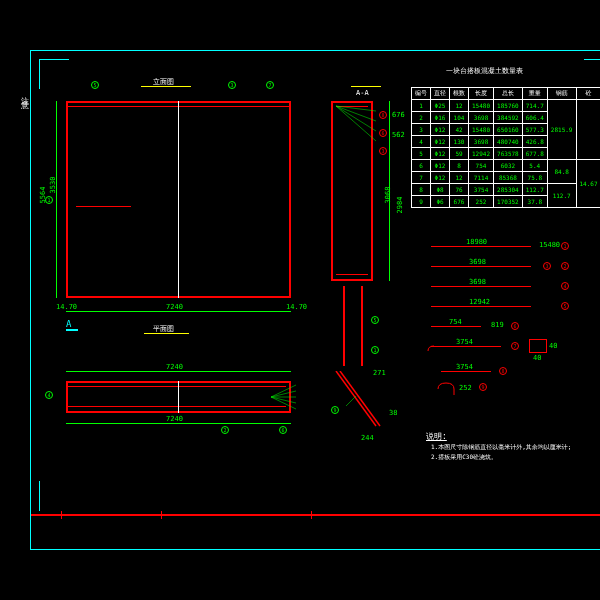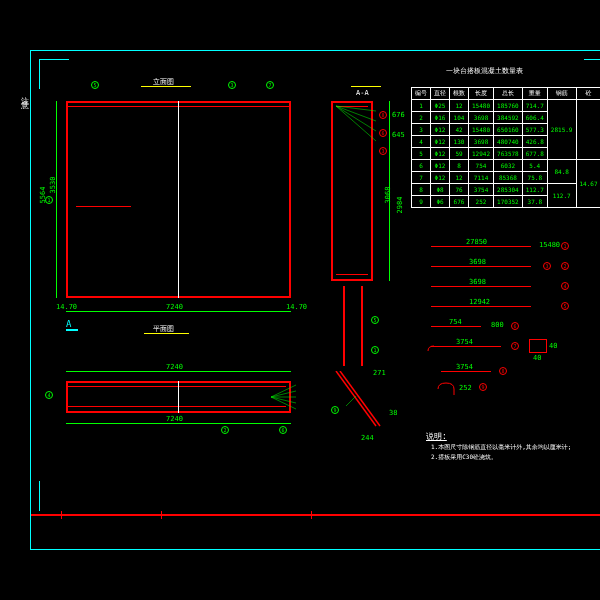--- a/index.html
+++ b/index.html
@@ -104,21 +104,21 @@
 
   <svg style="left:305px;top:52px;width:45px;height:45px">
     <line x1="0" y1="3" x2="40" y2="8" stroke="#0f0" stroke-width="0.5"></line>
     <line x1="0" y1="3" x2="40" y2="18" stroke="#0f0" stroke-width="0.5"></line>
     <line x1="0" y1="3" x2="40" y2="28" stroke="#0f0" stroke-width="0.5"></line>
     <line x1="0" y1="3" x2="40" y2="38" stroke="#0f0" stroke-width="0.5"></line>
   </svg>
 
   <div class="g-line" style="left:358px;top:50px;width:1px;height:180px"></div>
   <div class="txt txt-g" style="left:361px;top:60px">676</div>
-  <div class="txt txt-g" style="left:361px;top:80px">645</div>
+  <div class="txt txt-g" style="left:361px;top:80px">562</div>
   <div class="txt txt-g" style="left:349px;top:140px;transform:rotate(-90deg)">3068</div>
   <div class="txt txt-g" style="left:361px;top:150px;transform:rotate(-90deg)">2984</div>
 
   <div class="circ circ-r" style="left:348px;top:60px">8</div>
   <div class="circ circ-r" style="left:348px;top:78px">6</div>
   <div class="circ circ-r" style="left:348px;top:96px">3</div>
 
   <div class="r-line" style="left:312px;top:235px;width:2px;height:80px"></div>
   <div class="r-line" style="left:330px;top:235px;width:2px;height:80px"></div>
   <div class="circ" style="left:340px;top:265px">5</div>
@@ -221,40 +221,40 @@
           <td>Φ6</td>
           <td>676</td>
           <td>252</td>
           <td>170352</td>
           <td>37.8</td>
         </tr>
   </tbody>
     </table>
 
   <div class="r-line" style="left:400px;top:195px;width:100px;height:1px"></div>
-  <div class="txt txt-g" style="left:435px;top:187px">27850</div>
+  <div class="txt txt-g" style="left:435px;top:187px">18980</div>
   <div class="txt txt-g" style="left:508px;top:190px">15480</div>
   <div class="circ circ-r" style="left:530px;top:191px">1</div>
 
   <div class="r-line" style="left:400px;top:215px;width:100px;height:1px"></div>
   <div class="txt txt-g" style="left:438px;top:207px">3698</div>
   <div class="circ circ-r" style="left:530px;top:211px">2</div>
   <div class="circ circ-r" style="left:512px;top:211px">3</div>
 
   <div class="r-line" style="left:400px;top:235px;width:100px;height:1px"></div>
   <div class="txt txt-g" style="left:438px;top:227px">3698</div>
   <div class="circ circ-r" style="left:530px;top:231px">4</div>
 
   <div class="r-line" style="left:400px;top:255px;width:100px;height:1px"></div>
   <div class="txt txt-g" style="left:438px;top:247px">12942</div>
   <div class="circ circ-r" style="left:530px;top:251px">5</div>
 
   <div class="r-line" style="left:400px;top:275px;width:50px;height:1px"></div>
   <div class="txt txt-g" style="left:418px;top:267px">754</div>
-  <div class="txt txt-g" style="left:460px;top:270px">800</div>
+  <div class="txt txt-g" style="left:460px;top:270px">819</div>
   <div class="circ circ-r" style="left:480px;top:271px">6</div>
 
   <div class="r-line" style="left:400px;top:295px;width:70px;height:1px"></div>
   <svg style="left:395px;top:290px;width:12px;height:12px">
       <path d="M8 5 Q2 5 2 10" stroke="#f00" fill="none"></path>
     </svg>
   <div class="txt txt-g" style="left:425px;top:287px">3754</div>
   <div class="circ circ-r" style="left:480px;top:291px">7</div>
 
   <div style="position:absolute;left:498px;top:288px;width:18px;height:14px;border:1px solid #f00"></div>

